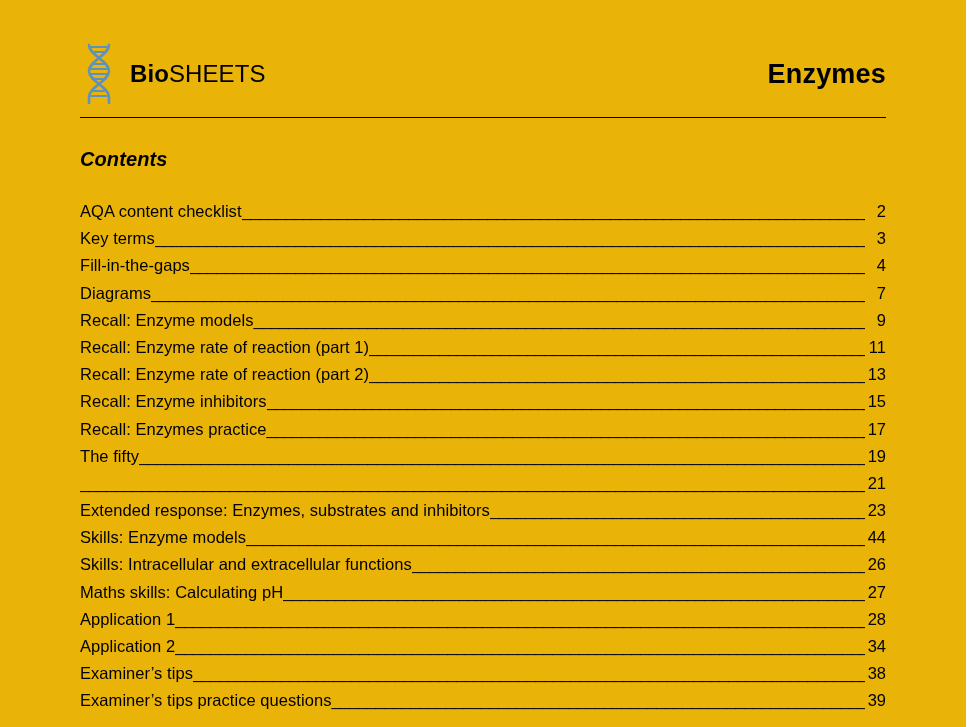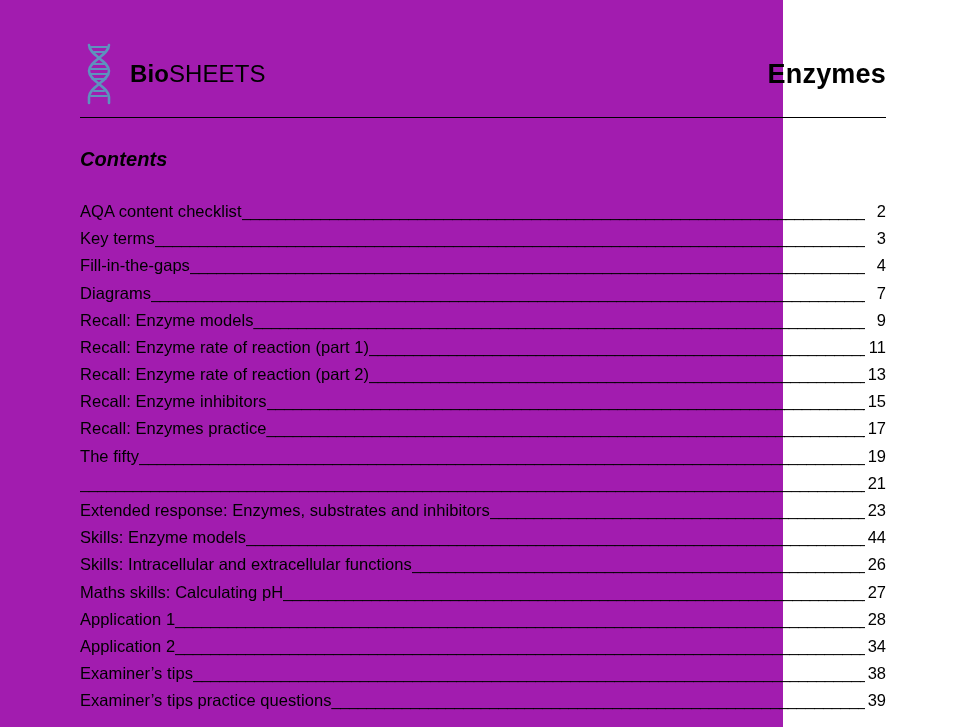--- a/index.html
+++ b/index.html
@@ -11,23 +11,23 @@
     width: 969px;
     height: 727px;
     overflow: hidden;
     font-family: "Liberation Sans", sans-serif;
     color: #000000;
     -webkit-font-smoothing: antialiased;
   }
 
   .page {
     position: relative;
-    width: 783px;
+    width: 966px;
     height: 727px;
-    background: #a21caf;
+    background: #eab308;
   }
 
   
   .header {
     position: absolute;
     left: 80px;
     top: 38px;
     width: 806px;
     height: 72px;
     display: flex;
@@ -93,21 +93,21 @@
   .toc {
     position: absolute;
     left: 80px;
     top: 198px;
     width: 806px;
   }
 
   .toc-row {
     position: relative;
     display: flex;
-    align-items: flex-end;
+    align-items: flex-start;
     height: 27.2px;
     font-size: 16.5px;
     line-height: 27.2px;
     white-space: nowrap;
     overflow: hidden;
   }
 
   .toc-label {
     flex: none;
     letter-spacing: 0.05px;

